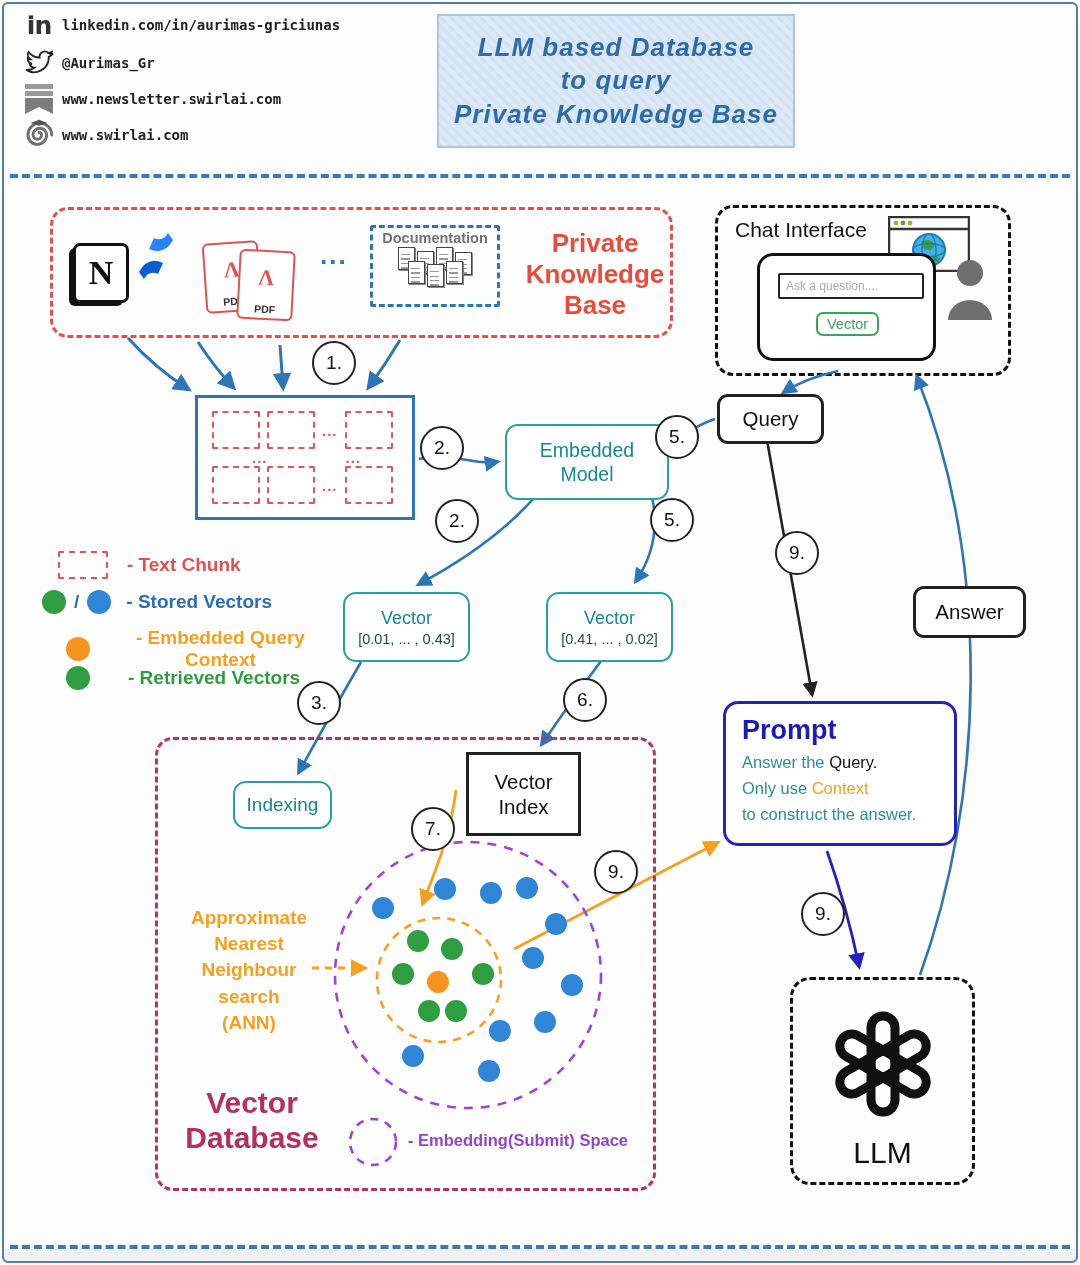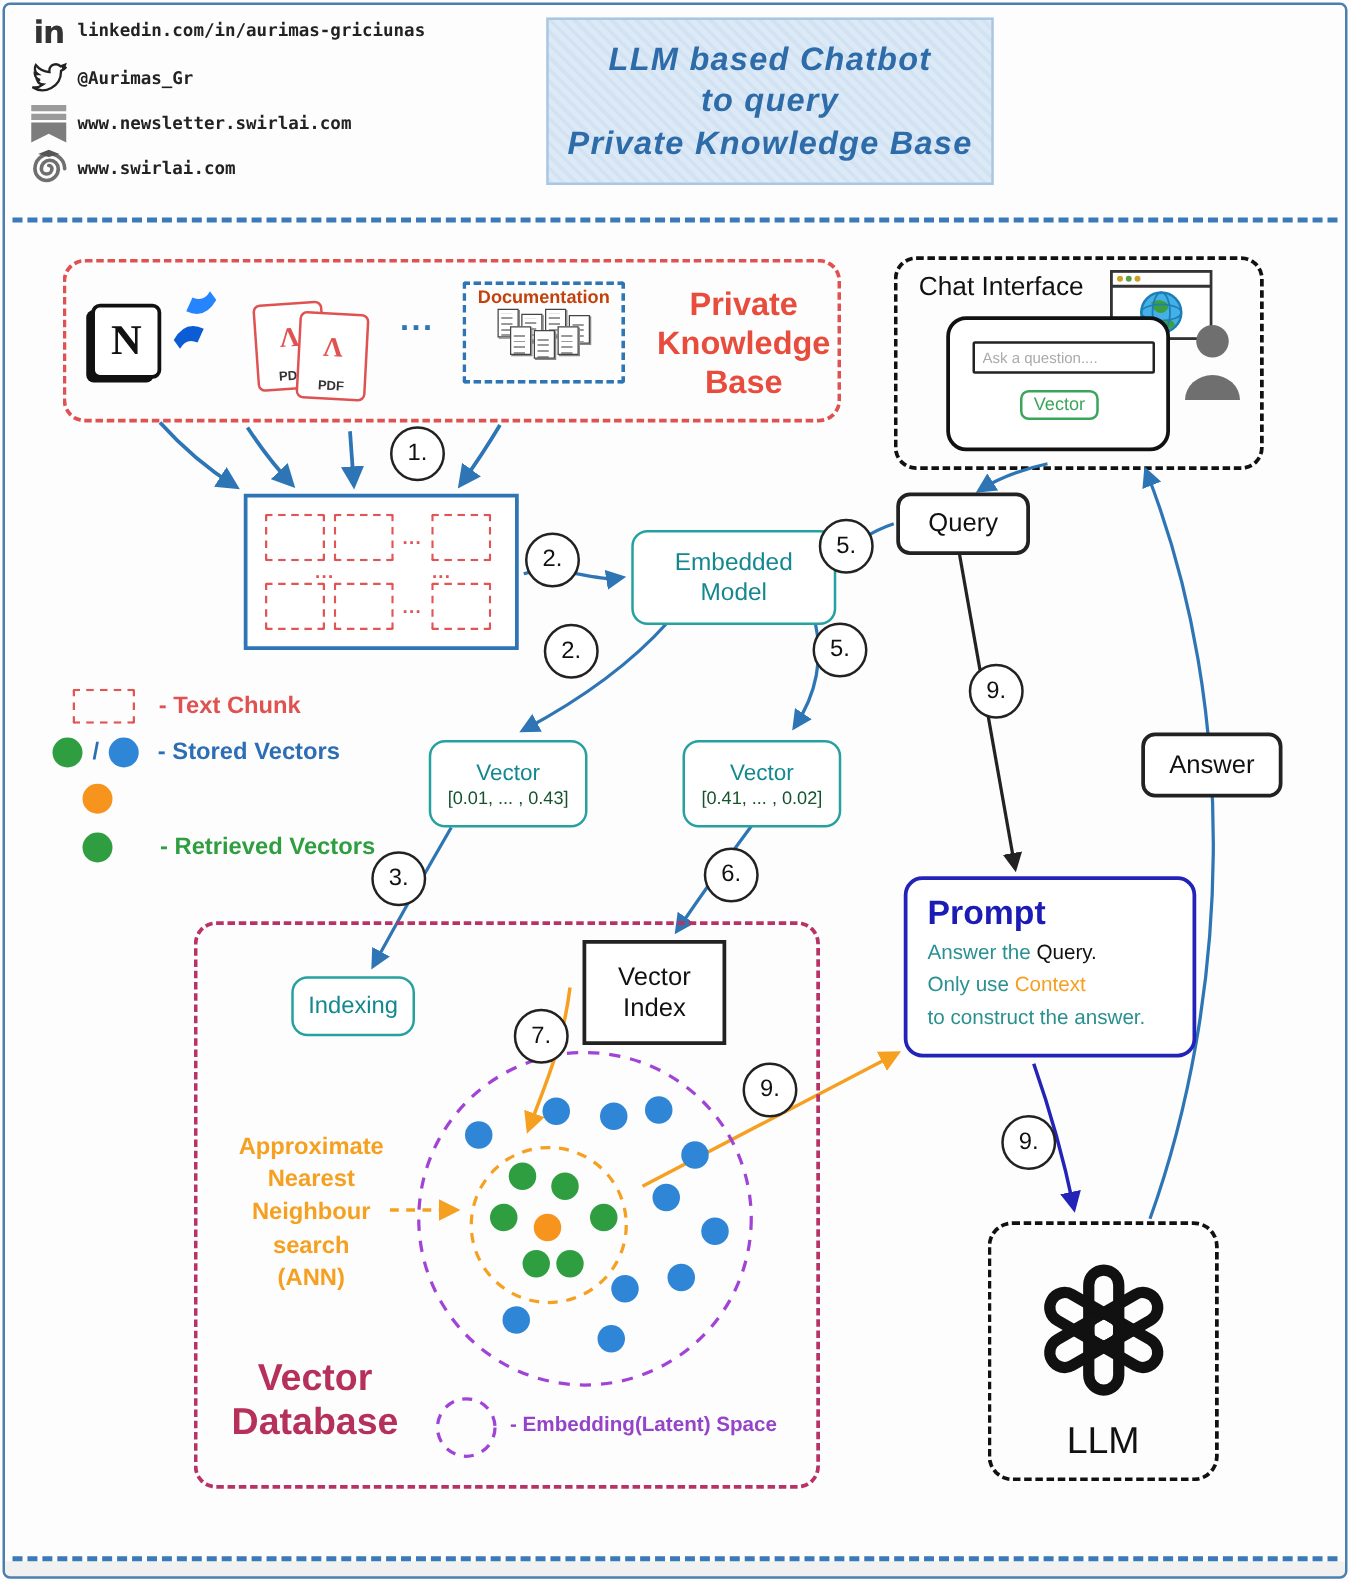--- a/index.html
+++ b/index.html
@@ -18,21 +18,21 @@
   .title-box{position:absolute;left:437px;top:14px;width:354px;height:130px;background:#dce9f6;
     border:2px solid #aac7e2;display:flex;flex-direction:column;align-items:center;justify-content:center;
     background-image:repeating-linear-gradient(45deg,rgba(110,150,195,.08) 0 3px,transparent 3px 7px);}
   .title-box div{font-style:italic;font-weight:700;font-size:26px;color:#2d6ca8;line-height:1.28;letter-spacing:1px;}
 
   
   .abs{position:absolute;}
   .pkb{left:50px;top:207px;width:617px;height:125px;border:3px dashed #e05252;border-radius:18px;}
   .pkb-label{left:520px;top:228px;width:150px;text-align:center;color:#e74c3c;font-weight:bold;font-size:26px;line-height:1.2;}
   .doc-box{left:370px;top:225px;width:130px;height:82px;border:3px dashed #2e75b6;border-radius:3px;padding:2px 4px;box-sizing:border-box;}
-  .doc-label{text-align:center;color:#c2410c;font-size:14.5px;font-weight:bold;}
+  .doc-label{text-align:center;color:#737373;font-size:14.5px;font-weight:bold;}
   .doc-stack{display:flex;justify-content:center;margin-top:1px;}
   .doc-stack2{display:flex;justify-content:center;margin-top:-14px;}
   .doc-page{width:15px;height:21px;background:#fff;border:1.5px solid #444;margin:0 1px;box-shadow:1px 1px 0 #888;
     background-image:repeating-linear-gradient(#fff 0 3px,#999 3px 4.5px);background-size:9px 100%;background-repeat:no-repeat;background-position:2px 3px;}
   .pkb-ellipsis{left:320px;top:240px;color:#2e75b6;font-weight:900;font-size:26px;letter-spacing:2px;}
 
   .notion{left:73px;top:243px;width:50px;height:54px;border:3.5px solid #111;border-radius:7px;background:#fff;
     display:flex;align-items:center;justify-content:center;box-shadow:-5px 4px 0 -1px #111;}
   .notion span{font-family:"Liberation Serif",serif;font-weight:bold;font-size:34px;color:#111;}
 
@@ -137,21 +137,21 @@
     <div class="hdr-ic">
       <svg class="icon-svg" width="34" height="34" viewBox="0 0 40 40">
           <path d="M20 20 m0 -3 a3 3 0 0 1 3 3 a5 5 0 0 1 -10 0 a8 8 0 0 1 16 0 a11 11 0 0 1 -22 0 a14 14 0 0 1 28 0" fill="none" stroke="#6f6f6f" stroke-width="3.4" stroke-linecap="round"></path>
           <path d="M10 6 L20 2 L30 6 L20 9 Z" fill="#555"></path>
         </svg>
     </div>
     <span class="hdr-text">www.swirlai.com</span>
   </div>
 
   <div class="title-box">
-    <div>LLM based Chatbot</div>
+    <div>LLM based Database</div>
     <div>to query</div>
     <div>Private Knowledge Base</div>
   </div>
 
   <div class="sep" style="top:174px;"></div>
   <div class="sep" style="top:1245px;"></div>
   <div class="footer-strip"></div>
 
   <svg class="overlay" width="1080" height="1265" viewBox="0 0 1080 1265">
     <defs>
@@ -328,20 +328,24 @@
     <span class="lg-text" style="color:#e05252;margin-left:9px;">- Text Chunk</span>
   </div>
   <div class="legend-row" style="left:42px;top:590px;">
     <div class="lg-dot" style="background:#2f9e41;"></div>
     <span class="lg-text" style="color:#2d6db5;margin:0 -2px;">/</span>
     <div class="lg-dot" style="background:#2f86d6;"></div>
     <span class="lg-text" style="color:#2d6db5;margin-left:5px;">- Stored Vectors</span>
   </div>
   <div class="legend-row" style="left:66px;top:627px;">
     <div class="lg-dot" style="background:#f7941d;"></div>
+    <div style="margin-left:36px;text-align:center;">
+      <div class="lg-text" style="color:#f5a020;">- Embedded Query</div>
+      <div class="lg-text" style="color:#f5a020;">Context</div>
+    </div>
   </div>
   <div class="legend-row" style="left:66px;top:666px;">
     <div class="lg-dot" style="background:#2f9e41;"></div>
     <span class="lg-text" style="color:#2f9e41;margin-left:28px;">- Retrieved Vectors</span>
   </div>
 
   <div class="abs vdb"></div>
   <div class="abs teal-box indexing">Indexing</div>
   <div class="abs vindex">
     <div>Vector</div>
@@ -351,21 +355,21 @@
     <div>Approximate</div>
       <div>Nearest</div>
       <div>Neighbour</div>
     <div>search</div>
       <div>(ANN)</div>
   </div>
   <div class="abs vdb-label">
     <div>Vector</div>
       <div>Database</div>
   </div>
-  <div class="abs latent-label">- Embedding(Latent) Space</div>
+  <div class="abs latent-label">- Embedding(Submit) Space</div>
 
   <div class="abs prompt">
     <div class="prompt-title">Prompt</div>
     <div class="prompt-line"><span>Answer the </span><span class="pt-black">Query</span><span class="pt-black">.</span></div>
     <div class="prompt-line"><span>Only use </span><span class="pt-orange">Context</span></div>
     <div class="prompt-line">to construct the answer.</div>
   </div>
 
   <div class="abs llm-box">
     <svg width="132" height="132" viewBox="0 0 132 132">

